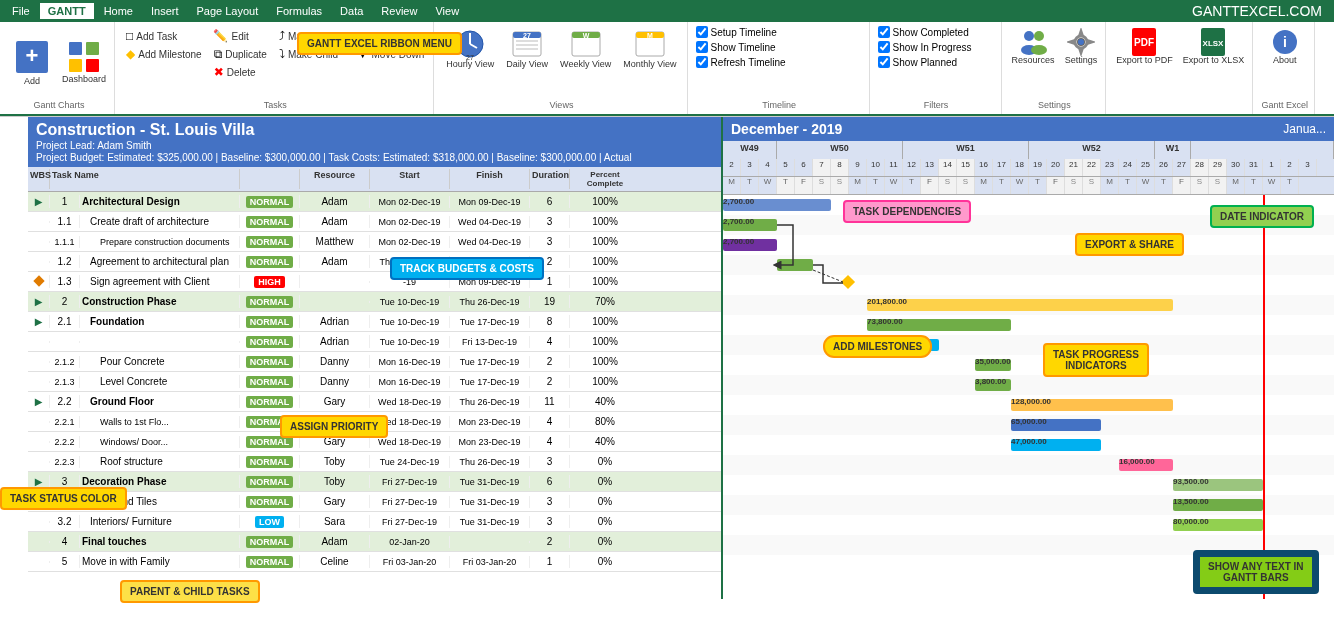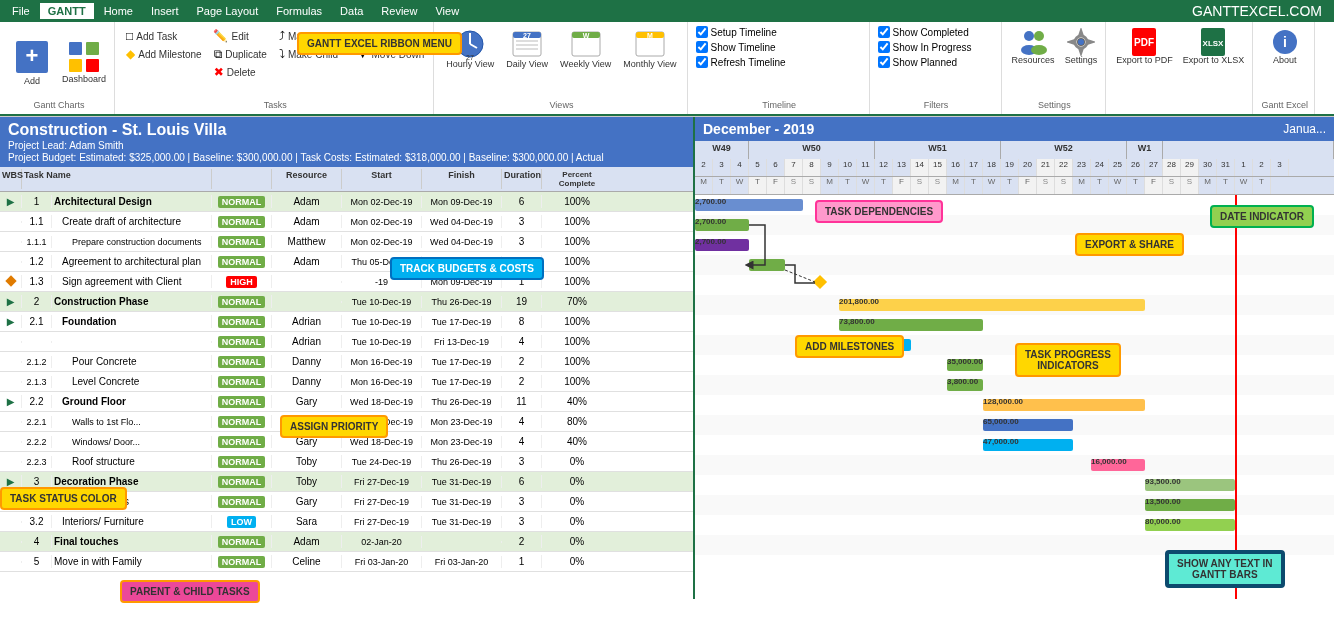--- a/index.html
+++ b/index.html
@@ -75,21 +75,21 @@
     .gantt-bar { position: absolute; height: 12px; border-radius: 2px; top: 4px; }
     .bar-blue { background: #4472c4; }
     .bar-green { background: #70ad47; }
     .bar-teal { background: #00b0f0; }
 
     .gantt-milestone { position: absolute; width: 10px; height: 10px; background: #ffc000; transform: rotate(45deg); top: 5px; }
 
     
     .callout { position: absolute; background: #ffff00; border: 2px solid #ff9900; border-radius: 4px; padding: 4px 8px; font-size: 10px; font-weight: bold; color: #333; z-index: 100; white-space: nowrap; }
     .callout.pink { background: #ff99cc; border-color: #ff3399; }
-    .callout.orange { background: #ffc000; border-color: #ff9900; }
+    .callout.orange { background: #ffc000; border-color: #ff9900; border-radius: 11px; }
 
     .gantt-value { position: absolute; font-size: 8px; font-weight: bold; color: #333; top: 4px; }
 
     
     .today-line { position: absolute; top: 0; bottom: 0; width: 2px; background: #ff0000; z-index: 50; }
 
     
     ::-webkit-scrollbar { width: 6px; height: 6px; }
     ::-webkit-scrollbar-track { background: #f1f1f1; }
     ::-webkit-scrollbar-thumb { background: #888; border-radius: 3px; }
@@ -354,21 +354,21 @@
           </div>
           <span class="label">About</span>
         </div>
       </div>
       <span class="group-label">Gantt Excel</span>
     </div>
 
   </div>
 </div>
 
-<div class="project-area" style="position:relative;">
+<div class="project-area" style="position:relative;padding-left:28px;">
 
   <div class="left-panel">
     <div class="project-header">
       <div class="project-title">Construction - St. Louis Villa</div>
       <div class="project-lead">Project Lead: Adam Smith</div>
       <div class="project-budget">Project Budget: Estimated: $325,000.00 | Baseline: $300,000.00 | Task Costs: Estimated: $318,000.00 | Baseline: $300,000.00 | Actual</div>
     </div>
 
     <div class="callout" style="position:absolute; top:140px; left:390px; background:#00b0f0; border:2px solid #0070c0; z-index:300; color:#fff;">
       <span>TRACK BUDGETS &amp; COSTS</span>
@@ -613,21 +613,21 @@
         <div class="tc" style="font-size:9px;">Fri 03-Jan-20</div>
         <div class="tc">1</div>
         <div class="tc">0%</div>
       </div>
 
     </div>
 
     <div class="callout" style="position:absolute; left:0px; top:370px; background:#ffd700; border:2px solid #ff9900; font-size:10px; z-index:300;">
       <span>TASK STATUS COLOR</span>
     </div>
-    <div class="callout" style="position:absolute; left:120px; top:463px; background:#ec4899; border:2px solid #ff9900; font-size:10px; z-index:300;">
+    <div class="callout" style="position:absolute; left:120px; top:463px; background:#fde047; border:2px solid #ff9900; font-size:10px; z-index:300;">
       <span>PARENT &amp; CHILD TASKS</span>
     </div>
     <div class="callout" style="position:absolute; left:280px; top:298px; background:#ffd700; border:2px solid #ff9900; font-size:10px; z-index:300;">
       <span>ASSIGN PRIORITY</span>
     </div>
 
   </div>
 
   <div class="right-panel">
     <div class="gantt-header" style="display:flex; justify-content:space-between; align-items:center;">
@@ -806,21 +806,21 @@
 
       <div class="gantt-bar bar-green" style="left:450px; width:90px; top:304px; height:12px;"></div>
       <div class="gantt-value" style="left:450px; top:302px; font-size:8px;">13,500.00</div>
 
       <div class="gantt-bar" style="left:450px; width:90px; top:324px; height:12px; background:#92d050;"></div>
       <div class="gantt-value" style="left:450px; top:322px; font-size:8px;">80,000.00</div>
 
       <div class="gantt-bar" style="left:558px; width:18px; top:364px; height:12px; background:#ffff00; border:1px solid #aaa;"></div>
       <div class="gantt-value" style="left:540px; top:362px; font-size:8px;">20,000.00</div>
 
-      <div class="callout pink" style="position:absolute; left:470px; top:355px; background:#5eead4; border:4px solid #0c4a6e; font-size:10px; font-weight:bold; z-index:200; text-align:center; white-space:pre-line;">SHOW ANY TEXT IN
+      <div class="callout pink" style="position:absolute; left:470px; top:355px; background:#84cc16; border:7px solid #0c4a6e; font-size:10px; font-weight:bold; z-index:200; text-align:center; white-space:pre-line;">SHOW ANY TEXT IN
 GANTT BARS</div>
 
       <div class="callout" style="position:absolute; right:20px; top:10px; background:#92d050; border:2px solid #00b050; font-size:10px; font-weight:bold; z-index:200;">
         <span>DATE INDICATOR</span>
       </div>
 
       <div class="today-line" style="left:540px;"></div>
 
       <svg style="position:absolute; top:0; left:0; width:100%; height:100%; pointer-events:none; overflow:visible;">
 

